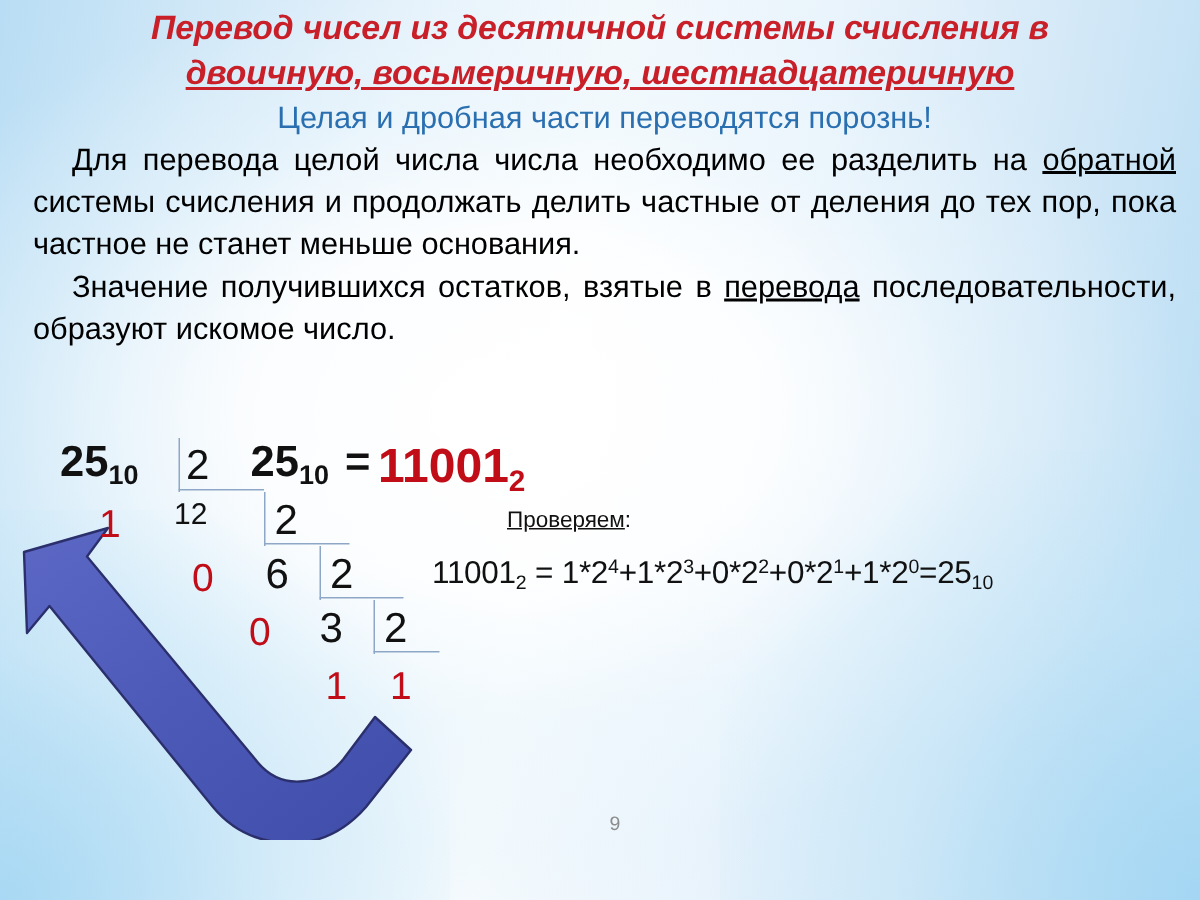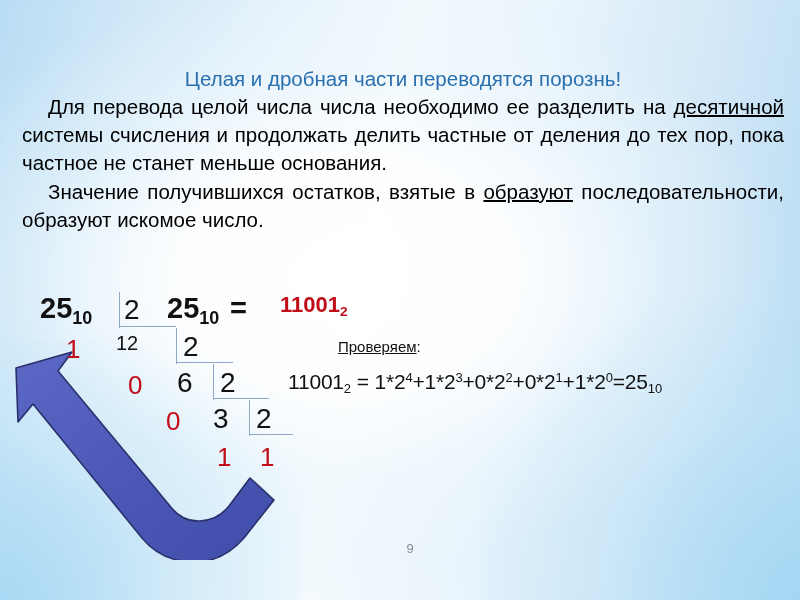--- a/index.html
+++ b/index.html
@@ -176,28 +176,32 @@
     font-size: 13px;
     color: #8c8c8c;
     z-index: 8;
   }
 </style>
 </head>
 <body>
 
 <div id="slide">
 
+  <div id="title-block" class="layer">
+    <div>Перевод чисел из десятичной системы счисления в</div>
+    <div id="title-line-2">двоичную, восьмеричную, шестнадцатеричную</div>
+  </div>
 
   <div id="body-block" class="layer">
 
     <p id="intro-line">Целая и дробная части переводятся порознь!</p>
 
-    <p class="para lead"><span>Для перевода целой числа числа необходимо ее разделить на </span><span class="u">десятичной</span><span> системы счисления и продолжать делить частные от деления до тех пор, пока частное не станет меньше основания.</span></p>
-
-    <p class="para lead"><span>Значение получившихся остатков, взятые в </span><span class="u">образуют</span><span> последовательности, образуют искомое число.</span></p>
+    <p class="para lead"><span>Для перевода целой числа числа необходимо ее разделить на </span><span class="u">обратной</span><span> системы счисления и продолжать делить частные от деления до тех пор, пока частное не станет меньше основания.</span></p>
+
+    <p class="para lead"><span>Значение получившихся остатков, взятые в </span><span class="u">перевода</span><span> последовательности, образуют искомое число.</span></p>
   </div>
 
   <svg id="arrow-svg" viewBox="0 0 320 230">
     <defs>
       <linearGradient id="arrGrad" x1="0" y1="0" x2="1" y2="1">
         <stop offset="0%" stop-color="#5c68c4"></stop>
         <stop offset="45%" stop-color="#4d5ab8"></stop>
         <stop offset="100%" stop-color="#3f4da9"></stop>
       </linearGradient>
     </defs>
@@ -244,21 +248,21 @@
 
     <div class="vline" style="left:249px; top:400px; height:36px;"></div>
     <div class="hline" style="left:249px; top:434px; width:44px;"></div>
     <div class="num" style="left:256px; top:405px; font-size:28px;">2</div>
 
     <div class="num red" style="left:217px; top:444px; font-size:26px;">1</div>
     <div class="num red" style="left:260px; top:444px; font-size:26px;">1</div>
 
     <div class="num b" style="left:167px; top:294px; font-size:29px;"><span>25</span><span class="sub">10</span></div>
     <div class="num b" style="left:230px; top:294px; font-size:29px;">=</div>
-    <div class="num b red" style="left:252px; top:294px; font-size:22px;margin-left:28px;"><span>11001</span><span class="sub">2</span></div>
+    <div class="num b red" style="left:252px; top:294px; font-size:32px;"><span>11001</span><span class="sub">2</span></div>
   </div>
 
   <div id="check-label"><span class="u">Проверяем</span><span>:</span></div>
 
   <div id="check-formula"><span>11001</span><span class="sub">2</span><span> = </span><span>1*2</span><span class="sup">4</span><span>+</span><span>1*2</span><span class="sup">3</span><span>+</span><span>0*2</span><span class="sup">2</span><span>+</span><span>0*2</span><span class="sup">1</span><span>+</span><span>1*2</span><span class="sup">0</span><span>=</span><span>25</span><span class="sub">10</span></div>
 
   <div id="page-number">9</div>
 
 </div>
 

